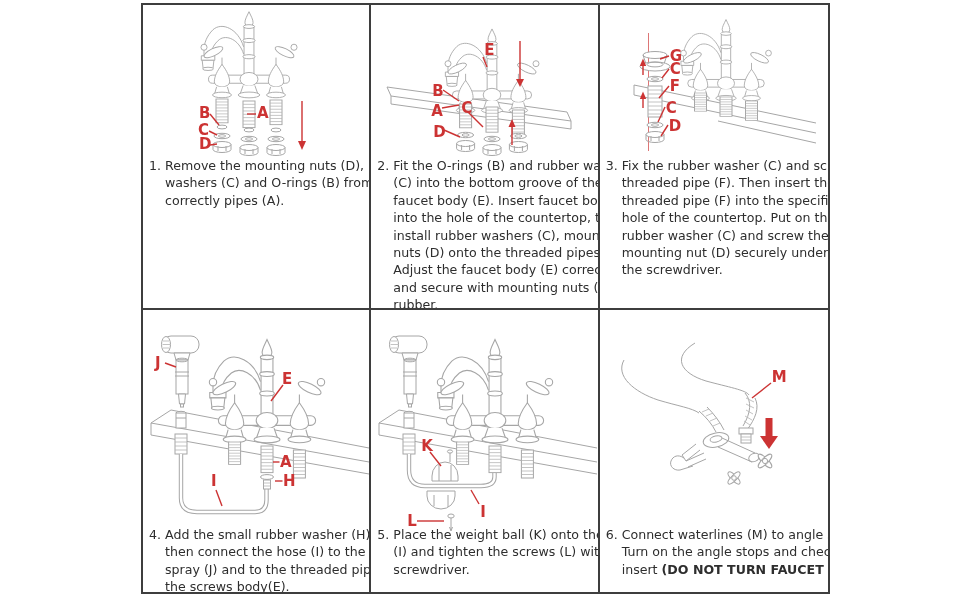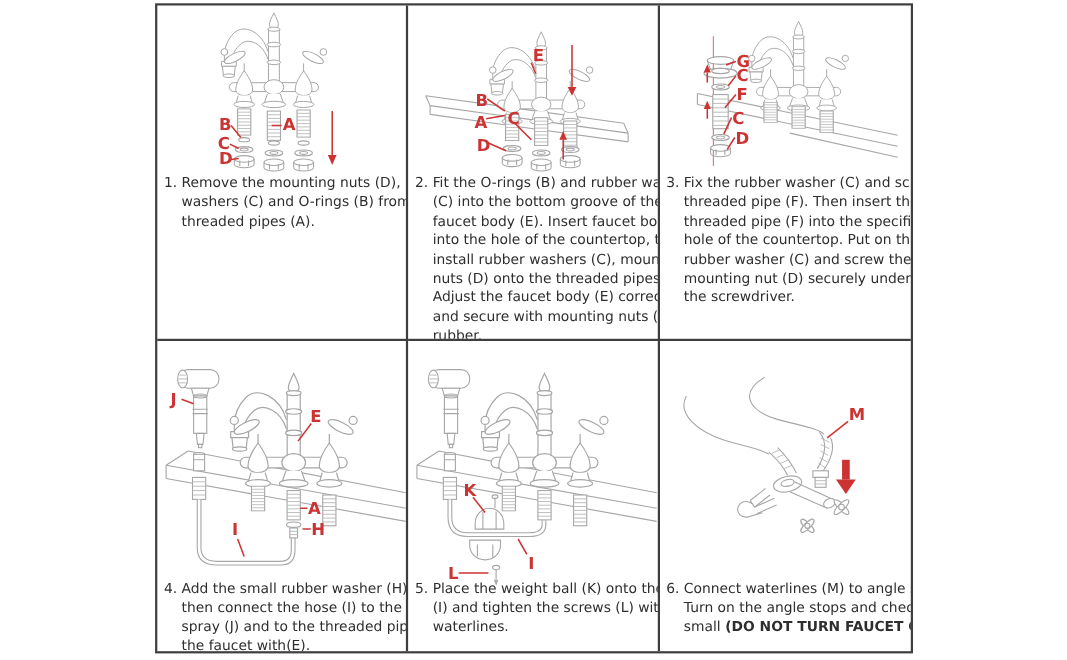--- a/index.html
+++ b/index.html
@@ -136,21 +136,21 @@
     </svg>
     <span class="lbl" style="left:56px;top:101px">B</span>
     <span class="lbl" style="left:55px;top:118px">C</span>
     <span class="lbl" style="left:56px;top:132px">D</span>
     <span class="lbl" style="left:114px;top:101px">A</span>
     <div class="instruction">
       <span class="num">1.</span>
       <div class="lines">
           <div>Remove the mounting nuts (D), rubber</div>
           <div>washers (C) and O-rings (B) from the</div>
-          <div>threaded pipes (A).</div>
+          <div>correctly pipes (A).</div>
         </div>
     </div>
   </div>
 
   <div class="cell row1 bR bB">
     <svg class="ill" width="227" height="303" viewBox="0 0 227 303">
       <g>
         <path class="artn" d="M16,82 L196,107 M20,91 L200,116 M20,99 L200,124"></path>
         <path class="artn" d="M16,82 L20,91 L20,99 M196,107 L200,116 L200,124"></path>
       </g>
@@ -295,21 +295,21 @@
     <span class="lbl" style="left:139px;top:62px">E</span>
     <span class="lbl" style="left:137px;top:145px">A</span>
     <span class="lbl" style="left:140px;top:164px">H</span>
     <span class="lbl" style="left:68px;top:164px">I</span>
     <div class="instruction">
       <span class="num">4.</span>
       <div class="lines">
           <div>Add the small rubber washer (H) and</div>
           <div>then connect the hose (I) to the side</div>
           <div>spray (J) and to the threaded pipe(A) of</div>
-          <div>the faucet with(E).</div>
+          <div>the screws body(E).</div>
         </div>
     </div>
   </div>
 
   <div class="cell row2 bR">
     <svg class="ill" width="227" height="282" viewBox="0 0 227 282">
       <g>
         <path class="artn" d="M28,100 L226,138 M8,113 L226,152 M8,125 L226,164 M8,113 V125 M8,113 L28,100"></path>
       </g>
       <use href="#sprayhead" transform="translate(12,24)"></use>
@@ -345,21 +345,21 @@
       </g>
     </svg>
     <span class="lbl" style="left:50px;top:129px">K</span>
     <span class="lbl" style="left:36px;top:204px">L</span>
     <span class="lbl" style="left:109px;top:195px">I</span>
     <div class="instruction">
       <span class="num">5.</span>
       <div class="lines">
           <div>Place the weight ball (K) onto the hose</div>
           <div>(I) and tighten the screws (L) with</div>
-          <div>waterlines.</div>
+          <div>screwdriver.</div>
         </div>
     </div>
   </div>
 
   <div class="cell row2">
     <svg class="ill" width="227" height="282" viewBox="0 0 227 282">
       <g>
         <path class="artn" d="M95,33 C72,47 80,63 106,71 C128,77 146,80 149,85"></path>
         <path class="artn" d="M24,50 C15,66 34,82 58,90 C78,96 92,98 99,103"></path>
       </g>
@@ -395,18 +395,18 @@
       <g>
         <rect class="redfill" x="165.5" y="108" width="7" height="18"></rect>
         <polygon class="redfill" points="160,126 178,126 169,139"></polygon>
       </g>
     </svg>
     <span class="lbl" style="left:172px;top:60px">M</span>
     <div class="instruction">
       <span class="num">6.</span>
       <div class="lines">
         <div style="display:contents"><div>Connect waterlines (M) to angle stops.</div><div>Turn on the angle stops and check for</div></div>
-        <div class="lastline"><span>small </span><b>(DO NOT TURN FAUCET ON)</b></div>
+        <div class="lastline"><span>insert </span><b>(DO NOT TURN FAUCET ON)</b></div>
       </div>
     </div>
   </div>
 
 </div>
 
 </body></html>

